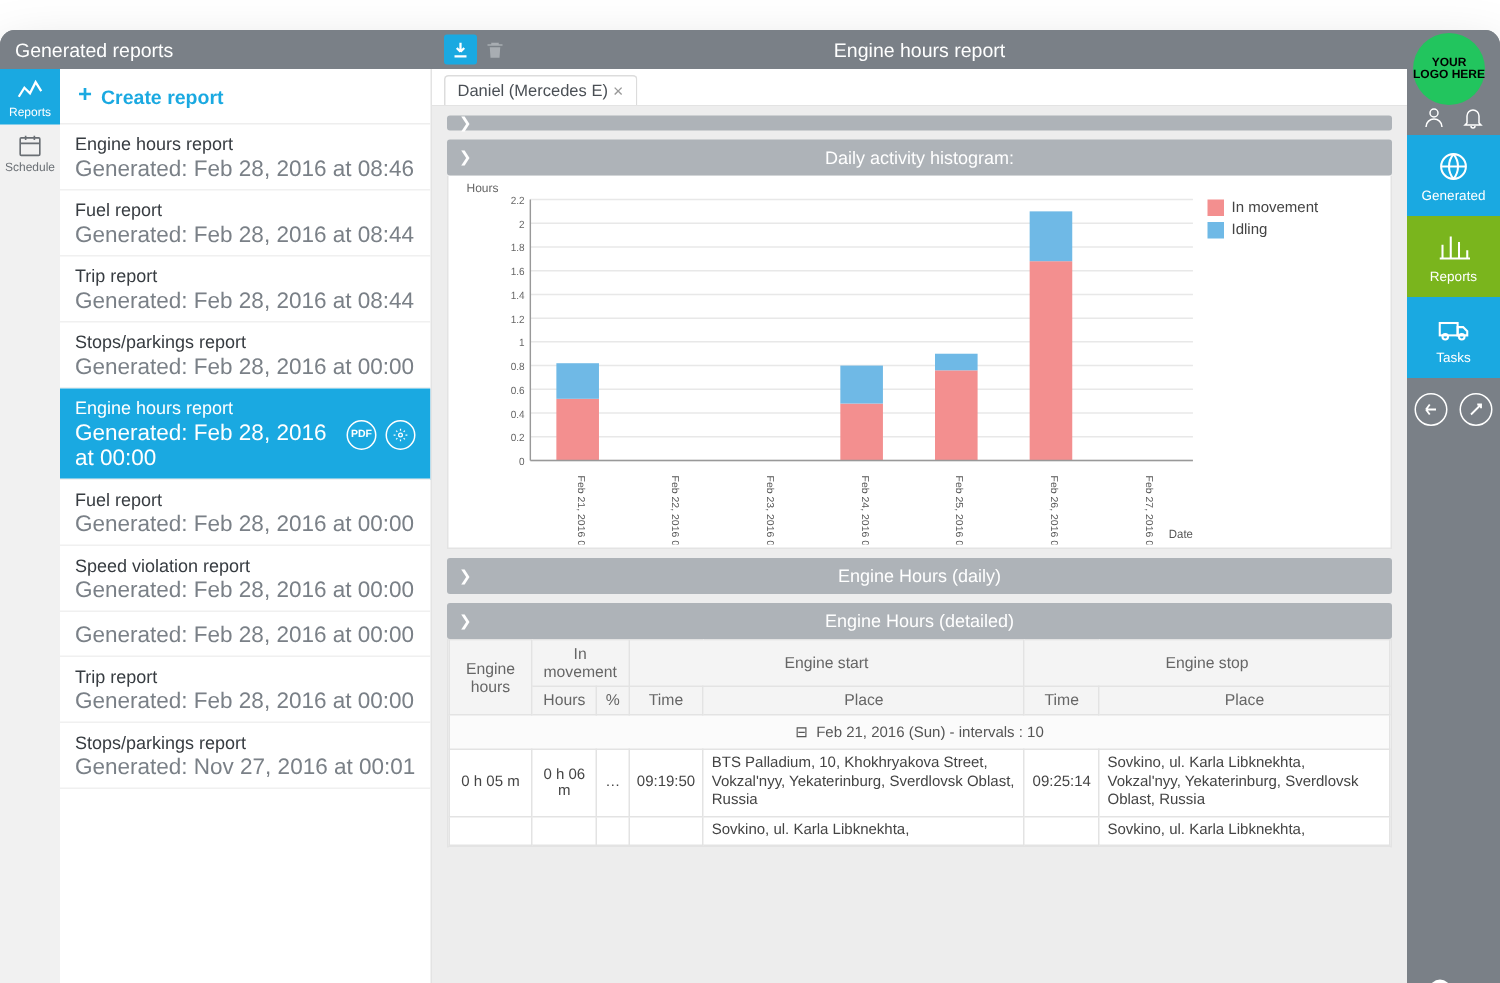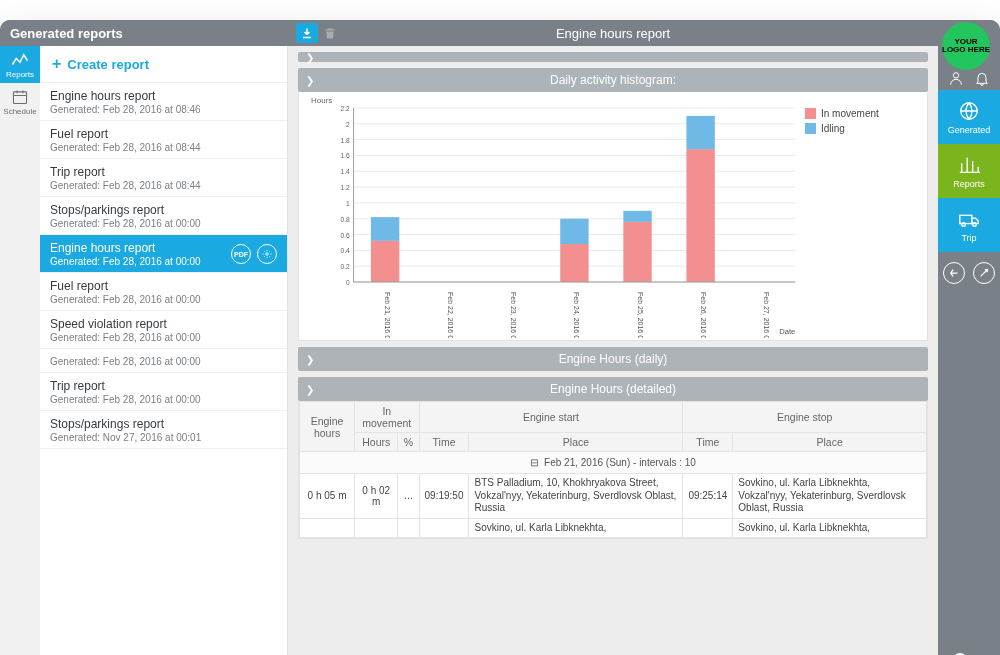--- a/index.html
+++ b/index.html
@@ -8,39 +8,39 @@
     width: 1000px; height: 655px; position: relative;
     box-shadow: 0 20px 40px rgba(0,0,0,.25);
     border-radius: 10px; overflow: hidden;
     display: grid;
     grid-template-columns: 40px 248px 1fr 62px;
     grid-template-rows: 26px 1fr;
     background:#7a8087;
   }
   
   .topbar { grid-column: 1 / 5; display:flex; align-items:stretch; background:#7a8087; color:#fff; font-size:13px;}
-  .topbar-left { width:288px; display:flex; align-items:center; padding:12px 10px; font-weight:700;}
+  .topbar-left { width:288px; display:flex; align-items:center; padding:12px 10px; font-weight:400;}
   .topbar-mid { flex:1; display:flex; align-items:center; justify-content:center; position:relative;}
   .topbar-mid .title-btns { position:absolute; left:8px; display:flex; gap:4px; align-items:center;}
   .dl-btn { width:22px; height:20px; background:#1aa9e1; display:flex; align-items:center; justify-content:center; color:#fff; border-radius:2px;}
   .trash-btn { width:16px; height:16px; color:#a8adb2; display:flex; align-items:center; justify-content:center;}
   .topbar-right { width:62px; display:flex; align-items:center; justify-content:center; position:relative;}
   .logo-circle { position:absolute; top:2px; right:10px; width:48px; height:48px; border-radius:50%; background:#22c55e; display:flex; align-items:center; justify-content:center; font-size:8px; font-weight:900; line-height:1; text-align:center; color:#000; z-index:50;}
   
   .iconcol { background:#f1f1f1; display:flex; flex-direction:column; align-items:center; font-size:8px; color:#6a6f74;}
   .iconcol .item { width:100%; padding:6px 0 4px; display:flex; flex-direction:column; align-items:center; gap:2px; cursor:pointer;}
   .iconcol .item.active { background:#1aa9e1; color:#fff;}
   .iconcol svg { width:18px; height:16px;}
   
   .sidebar { background:#fff; border-right:1px solid #e3e3e3; overflow:hidden;}
   .create { color:#1aa9e1; font-size:13px; font-weight:600; padding:9px 12px; display:flex; align-items:center; gap:6px; border-bottom:1px solid #eee;}
   .create .plus { font-size:16px; font-weight:700;}
   .rep-item { padding:6px 10px 5px; border-bottom:1px solid #f0f0f0; cursor:pointer;}
   .rep-title { font-size:12px; color:#373c41;}
-  .rep-sub { font-size:10px; color:#7a8087; margin-top:1px;}
+  .rep-sub { font-size:15px; color:#7a8087; margin-top:1px;}
   .rep-item.sel { background:#1aa9e1; color:#fff; display:flex; justify-content:space-between; align-items:center;}
   .rep-item.sel .rep-title, .rep-item.sel .rep-sub { color:#fff;}
   .rep-item.sel .acts { display:flex; gap:6px;}
   .rep-item.sel .acts .circ { width:20px; height:20px; border:1.5px solid #fff; border-radius:50%; display:flex; align-items:center; justify-content:center; font-size:7px; font-weight:700;}
   
   .main { background:#ededed; overflow-y:auto; padding-bottom:10px; }
   .tabrow { background:#fff; border-bottom:1px solid #e3e3e3; padding:4px 8px 0; display:flex;}
   .tab { border:1px solid #dcdcdc; border-bottom:none; border-radius:3px 3px 0 0; padding:4px 8px 3px; font-size:11px; color:#4a4f55; background:#fff; position:relative; display:flex; align-items:center; gap:3px;}
   .tab .x { font-size:9px; color:#999;}
   .panel { margin:6px 10px 0; }
@@ -191,20 +191,26 @@
         <div class="rep-item">
           <div>
             <div class="rep-title">Stops/parkings report</div>
                <div class="rep-sub">Generated: Nov 27, 2016 at 00:01</div>
           </div>
         </div>
       </div>
   </div>
 
   <div class="main">
+    <div class="tabrow">
+      <div class="tab">
+        <span>Daniel (Mercedes E)</span>
+        <span class="x">✕</span>
+      </div>
+    </div>
 
     <div class="panel">
       <div class="panel-hdr center">
         <span class="chev">❯</span>
       </div>
     </div>
 
     <div class="panel">
       <div class="panel-hdr center">
         <span class="chev">❯</span>
@@ -301,21 +307,21 @@
             <th>Time</th>
             <th>Place</th>
           </tr>
         </thead>
         <tbody id="tbody">
             <tr class="group-row">
               <td colspan="7">⊟&nbsp;&nbsp;Feb 21, 2016 (Sun) - intervals : 10</td>
             </tr>
             <tr>
       <td>0 h 05 m</td>
-              <td>0 h 02 m</td>
+              <td>0 h 06 m</td>
               <td>…</td>
       <td>09:19:50</td>
               <td class="place">BTS Palladium, 10, Khokhryakova Street, Vokzal'nyy, Yekaterinburg, Sverdlovsk Oblast, Russia</td>
       <td>09:25:14</td>
               <td class="place">Sovkino, ul. Karla Libknekhta, Vokzal'nyy, Yekaterinburg, Sverdlovsk Oblast, Russia</td>
             </tr>
             <tr>
       <td></td>
               <td></td>
               <td></td>
@@ -350,21 +356,21 @@
       <svg viewBox="0 0 24 24">
           <path d="M4 20V10M10 20V4M16 20V8M22 20V14M2 20h22"></path>
         </svg>
       <span>Reports</span>
     </div>
     <div class="rn-item blue">
       <svg viewBox="0 0 24 24">
           <rect x="2" y="8" width="13" height="9"></rect>
           <path d="M15 11h4l3 3v3h-7zM6 20a2 2 0 100-4 2 2 0 000 4zM18 20a2 2 0 100-4 2 2 0 000 4z"></path>
         </svg>
-      <span>Trip</span>
+      <span>Tasks</span>
     </div>
     <div class="rn-tools">
       <div class="tool-c">
           <svg width="10" height="10" viewBox="0 0 24 24" stroke="#fff" fill="none" stroke-width="3">
             <path d="M4 12l6-8M4 12l6 8M4 12h16"></path>
           </svg>
         </div>
       <div class="tool-c">
           <svg width="10" height="10" viewBox="0 0 24 24" stroke="#fff" fill="none" stroke-width="3">
             <path d="M4 20L20 4M14 4h6v6"></path>

